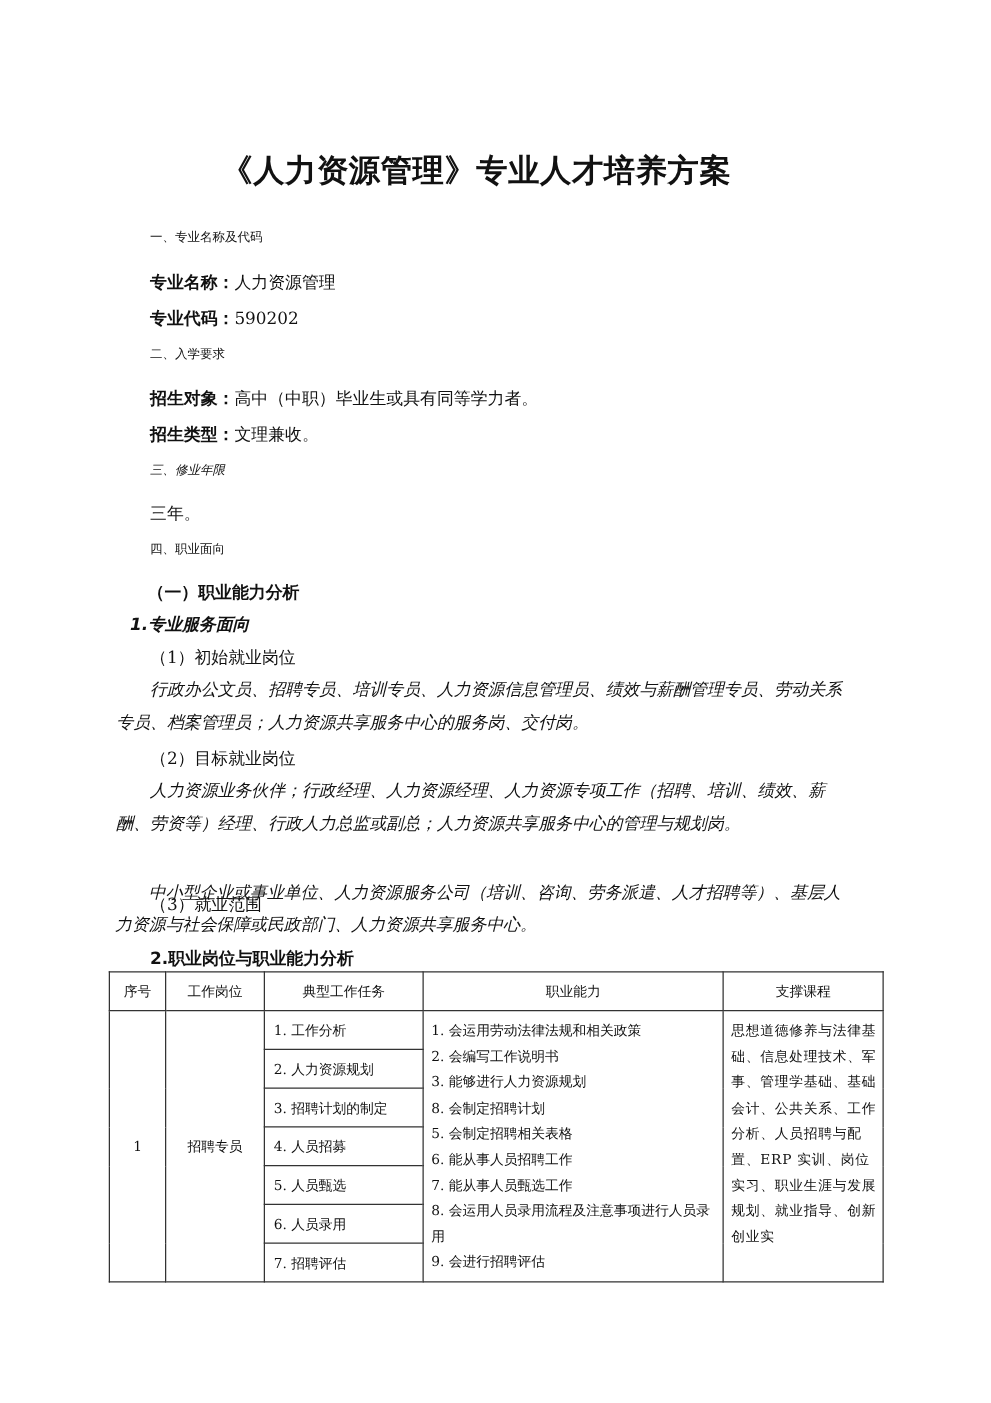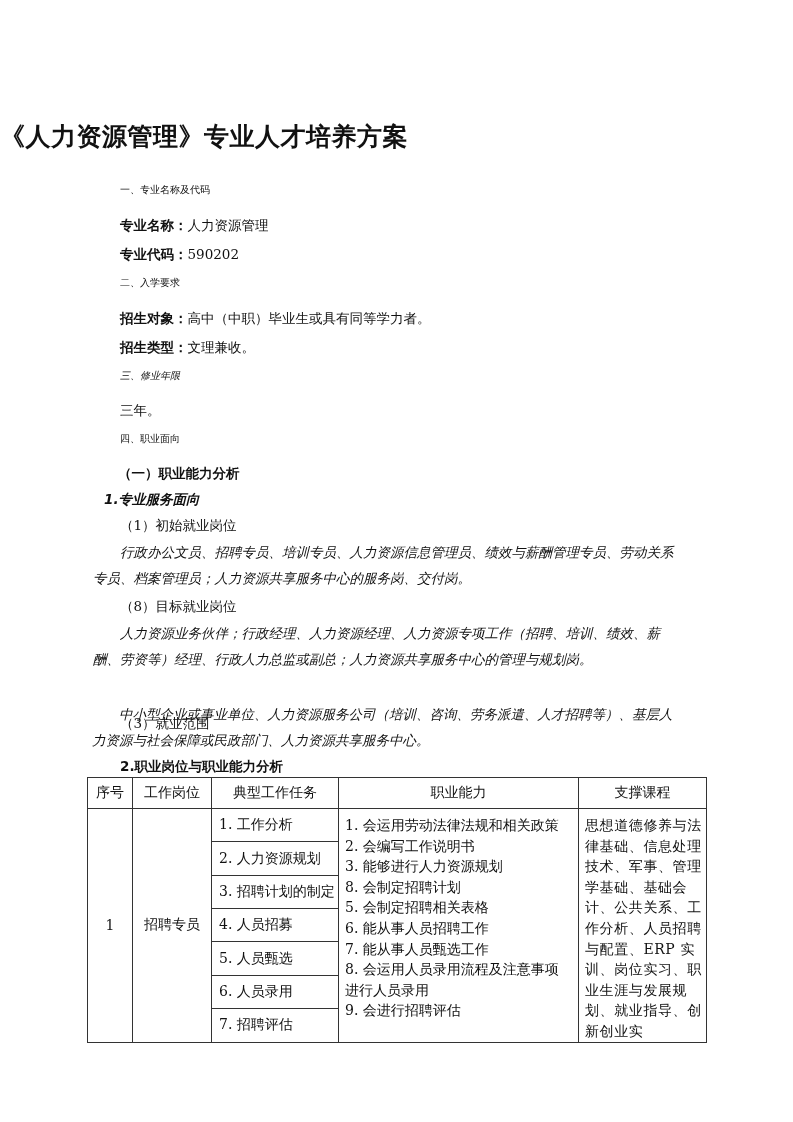--- a/index.html
+++ b/index.html
@@ -1,25 +1,25 @@
 <!DOCTYPE html>
 <html><head>
 <meta charset="utf-8">
 <style>
   html, body { margin: 0; padding: 0; background: #ffffff; }
   body { width: 793px; height: 1122px; position: relative; overflow: hidden; color: #111; }
   .abs { position: absolute; white-space: nowrap; }
-  .title { left: 0; width: 762px; top: 120px; text-align: left; font-size: 25px; font-weight: bold; letter-spacing: 0.5px; font-family: "DejaVu Serif", "Liberation Serif", serif; }
+  .title { left: 0; width: 762px; top: 120px; text-align: center; font-size: 25px; font-weight: bold; letter-spacing: 0.5px; font-family: "DejaVu Serif", "Liberation Serif", serif; }
   .h1 { left: 120px; font-size: 10px; font-family: "DejaVu Sans", "Liberation Sans", sans-serif; }
   .p { font-size: 13.5px; font-family: "DejaVu Serif", "Liberation Serif", serif; }
   .lbl { font-weight: bold; font-family: "DejaVu Sans", "Liberation Sans", sans-serif; }
   .h2 { font-size: 13.5px; font-weight: bold; font-family: "DejaVu Sans", "Liberation Sans", sans-serif; }
   .wrap { white-space: normal; width: 590px; line-height: 26px; text-indent: 27px; font-style: italic; }
 
-  table.grid { position: absolute; left: 87px; top: 777px; border-collapse: collapse; table-layout: fixed; font-family: "DejaVu Serif", "Liberation Serif", serif; font-size: 14px; }
+  table.grid { position: absolute; left: 87px; top: 777px; border-collapse: collapse; table-layout: fixed; font-family: "DejaVu Serif", "Liberation Serif", serif; font-size: 11px; }
   table.grid td, table.grid th { border: 1.2px solid #333; padding: 0; font-weight: normal; }
   table.grid th { height: 30px; text-align: center; }
   .c-seq { text-align: center; }
   .c-post { text-align: center; }
   .task { height: 30px; padding-left: 7px !important; text-align: left; white-space: nowrap; }
   .ability { vertical-align: top; padding: 6px 6px 0 6px !important; line-height: 20.6px; }
   .course { vertical-align: top; padding: 6px 4px 0 6px !important; line-height: 20.6px; letter-spacing: 0.6px; }
   .ability div, .course div { white-space: normal; }
 </style>
 </head>
@@ -44,21 +44,21 @@
 </div>
 
 <div class="abs h1" style="top:369px;font-style:italic;">三、修业年限</div>
 <div class="abs p" style="left:120px; top:402px;">三年。</div>
 
 <div class="abs h1" style="top:432px;">四、职业面向</div>
 <div class="abs h2" style="left:118px; top:465px;">（一）职业能力分析</div>
 <div class="abs h2" style="left:104px; top:491px;font-style:italic;">1.专业服务面向</div>
 <div class="abs p" style="left:120px; top:517px;">（1）初始就业岗位</div>
 <div class="abs p wrap" style="left:93px; top:539px;">行政办公文员、招聘专员、培训专员、人力资源信息管理员、绩效与薪酬管理专员、劳动关系专员、档案管理员；人力资源共享服务中心的服务岗、交付岗。</div>
-<div class="abs p" style="left:120px; top:598px;">（8）目标就业岗位</div>
+<div class="abs p" style="left:120px; top:598px;">（2）目标就业岗位</div>
 <div class="abs p wrap" style="left:93px; top:620px;">人力资源业务伙伴；行政经理、人力资源经理、人力资源专项工作（招聘、培训、绩效、薪酬、劳资等）经理、行政人力总监或副总；人力资源共享服务中心的管理与规划岗。</div>
 <div class="abs p" style="left:120px; top:679px;margin-top:36px;">（3）就业范围</div>
 <div class="abs p wrap" style="left:92px; top:701px;">中小型企业或事业单位、人力资源服务公司（培训、咨询、劳务派遣、人才招聘等）、基层人力资源与社会保障或民政部门、人力资源共享服务中心。</div>
 <div class="abs h2" style="left:120px; top:758px;">2.职业岗位与职业能力分析</div>
 
 <table class="grid">
   <colgroup>
     <col style="width:45px">
     <col style="width:79px">
     <col style="width:127px">

